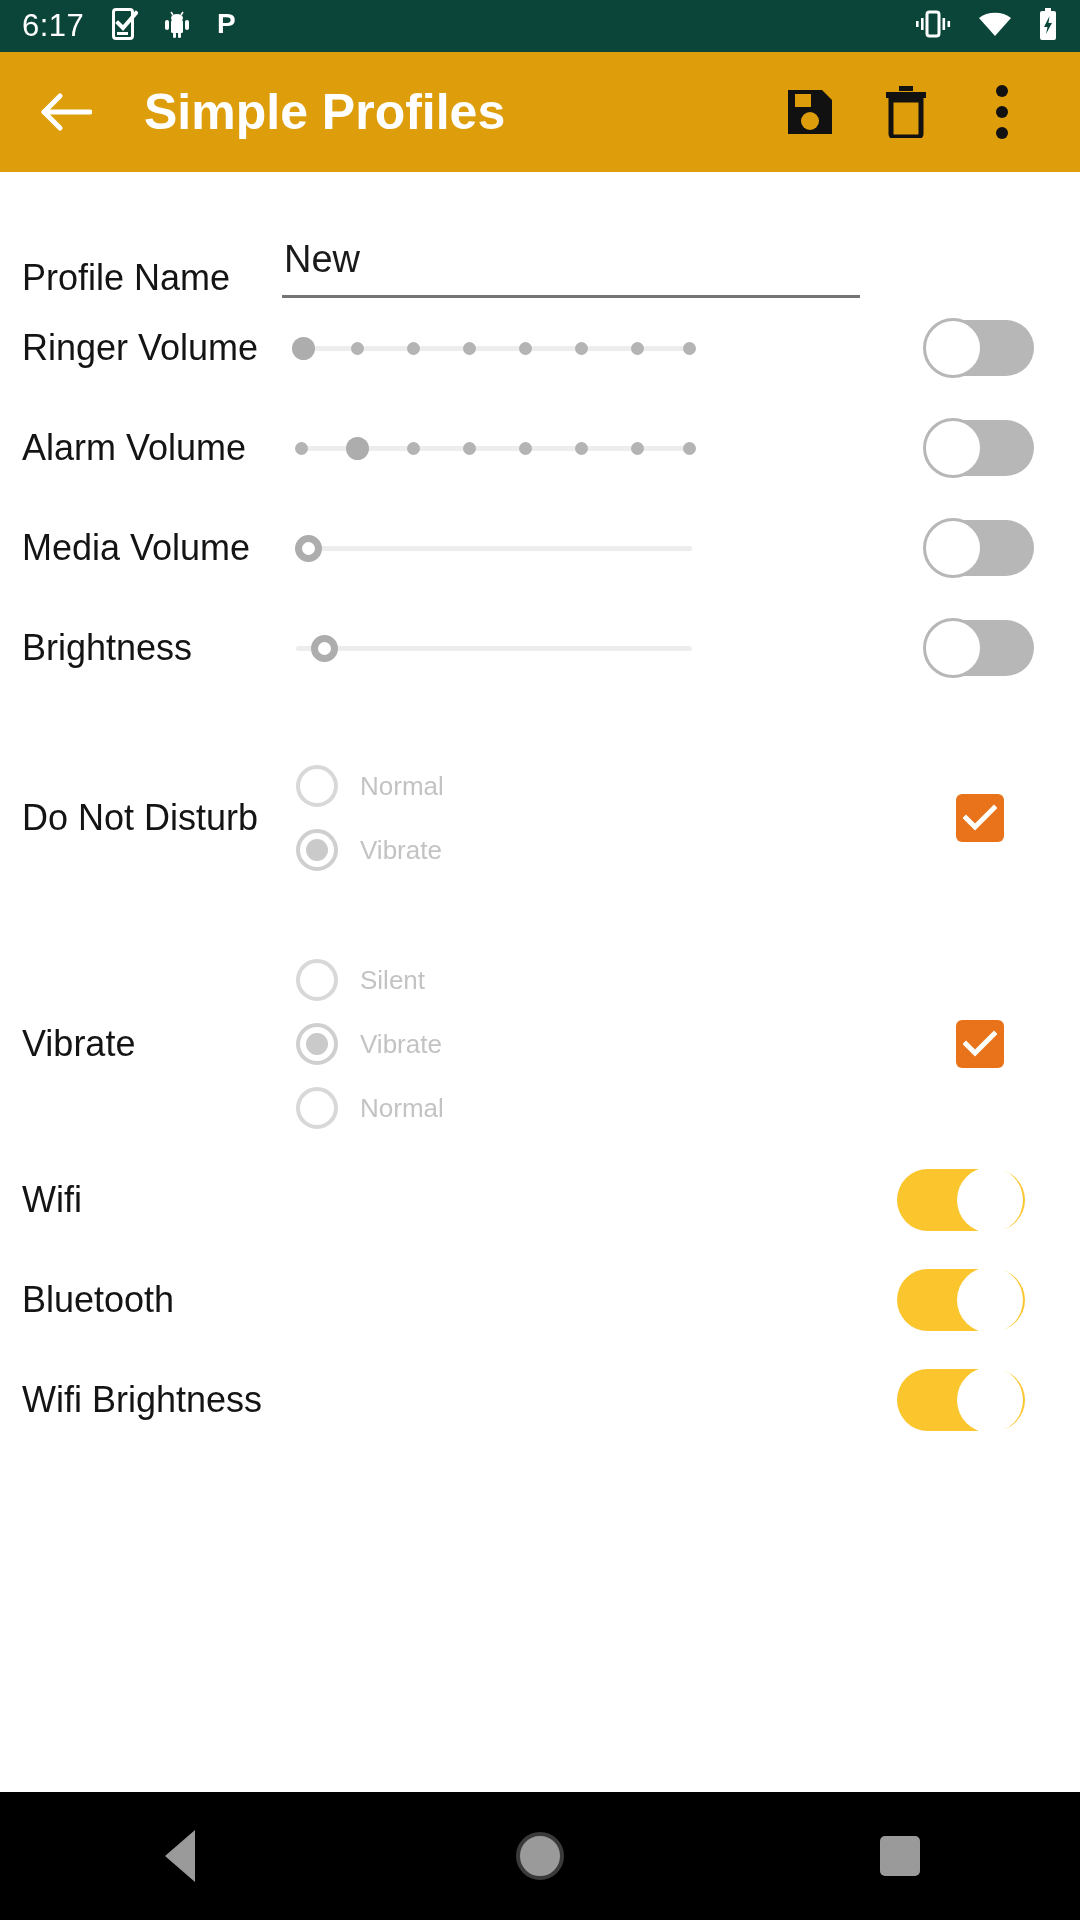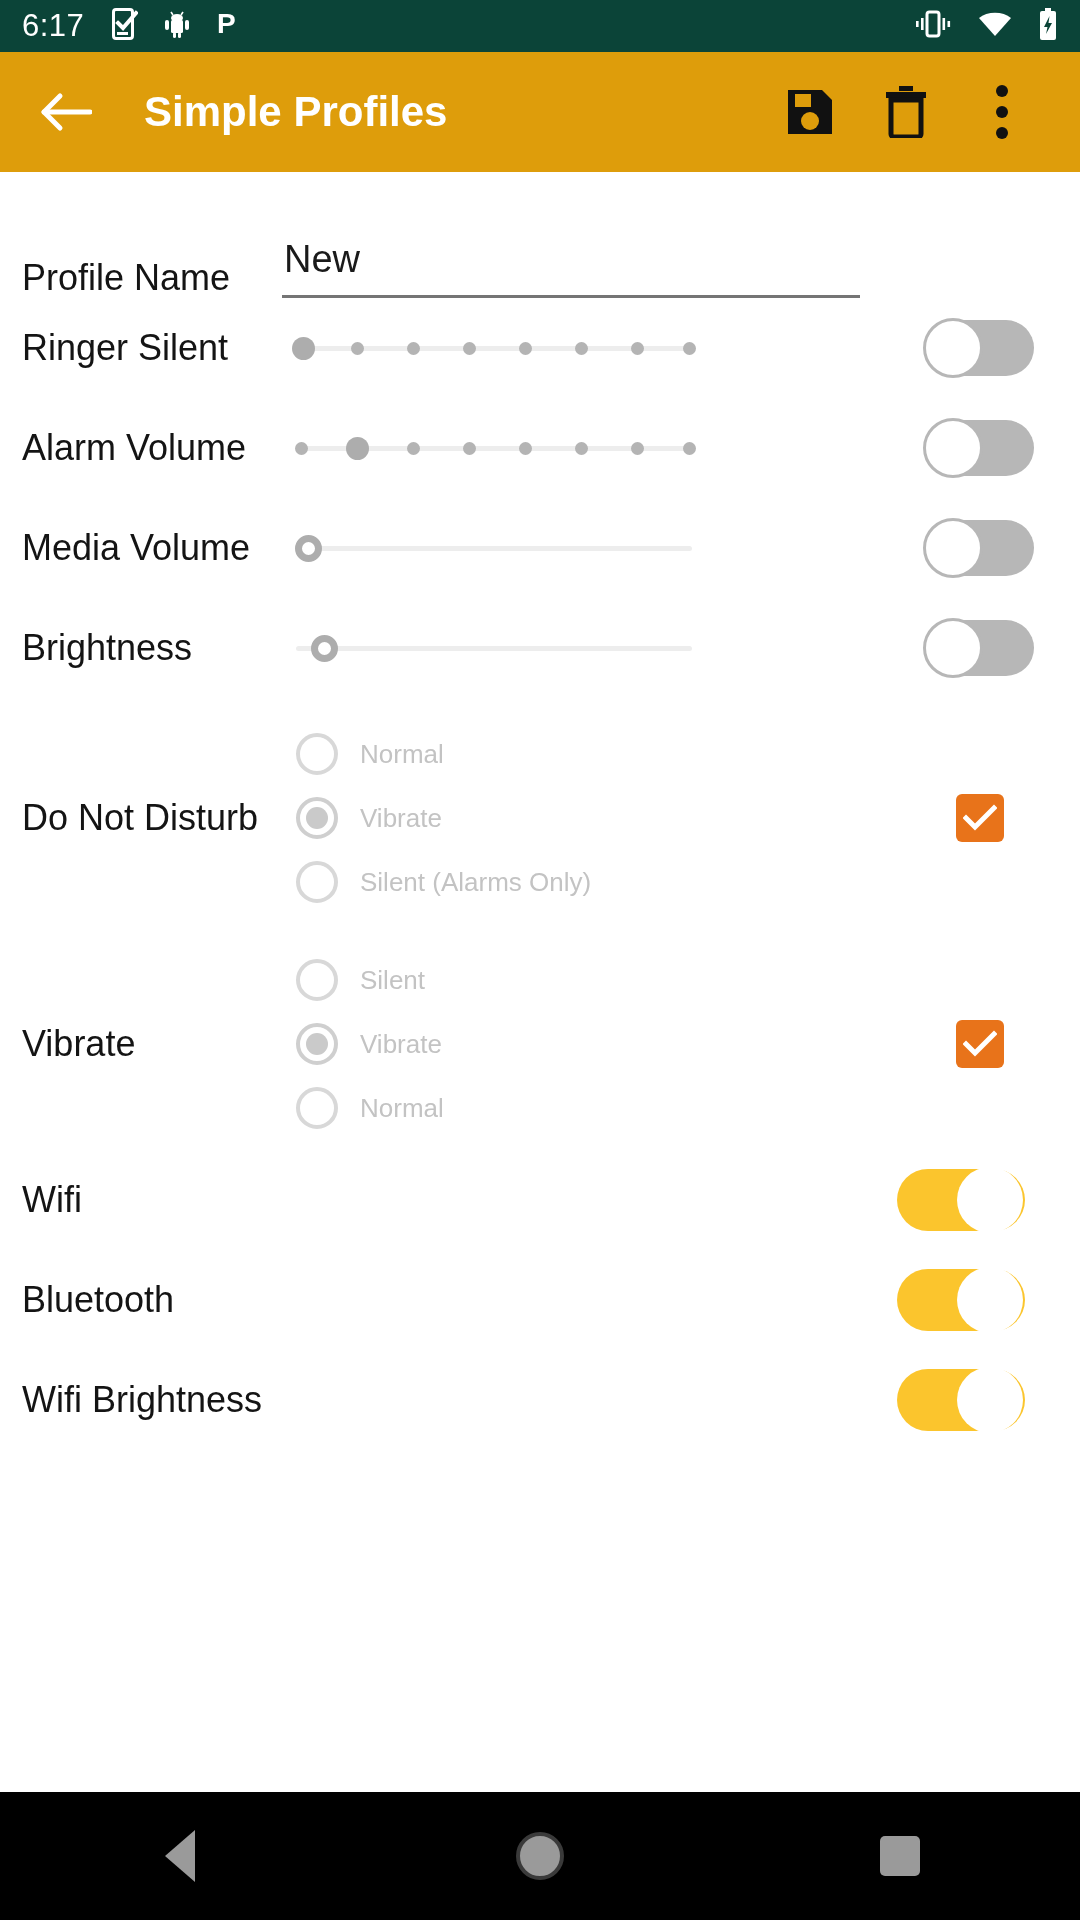--- a/index.html
+++ b/index.html
@@ -20,21 +20,21 @@
   .sb-left-icons { display: flex; align-items: center; gap: 24px; margin-left: 28px; }
   .sb-right-icons { display: flex; align-items: center; gap: 26px; margin-left: auto; }
   .sb-ic { display: block; }
 
   
   .appbar {
     position: absolute; top: 52px; left: 0; width: 1080px; height: 120px;
     background: #DE9D0B; display: flex; align-items: center; padding: 0 30px;
   }
   .appbar-title {
-    color: #ffffff; font-size: 42px; font-weight: bold; margin-left: 42px; white-space: nowrap;
+    color: #ffffff; font-size: 50px; font-weight: bold; margin-left: 42px; white-space: nowrap;
   }
   .appbar-actions { margin-left: auto; display: flex; align-items: center; gap: 0px; }
   .appbar-btn {
     width: 96px; height: 96px; display: flex; align-items: center; justify-content: center;
   }
   .back-btn { width: 72px; height: 72px; display: flex; align-items: center; justify-content: center; }
 
   
   .content {
     position: absolute; top: 172px; left: 0; width: 1080px; height: 1620px;
@@ -216,21 +216,21 @@
 
     <div class="row row-name">
       <div class="row-label">Profile Name</div>
       <div class="row-mid" style="padding-left:0;">
         <input class="name-field" type="text" value="New" style="">
       </div>
       <div class="row-right"></div>
     </div>
 
     <div class="row" style="height:100px;">
-      <div class="row-label">Ringer Silent</div>
+      <div class="row-label">Ringer Volume</div>
       <div class="row-mid">
         <div class="slider-wrap">
           <div class="slider-track"></div>
           <div class="tick" style="left:5px;"></div>
           <div class="tick" style="left:61px;"></div>
           <div class="tick" style="left:117px;"></div>
           <div class="tick" style="left:173px;"></div>
           <div class="tick" style="left:229px;"></div>
           <div class="tick" style="left:285px;"></div>
           <div class="tick" style="left:341px;"></div>
@@ -304,24 +304,20 @@
         <div class="radio-group">
           <div class="radio-item">
             <span class="radio-outer"></span>
             <span class="radio-label">Normal</span>
           </div>
           <div class="radio-item">
             <span class="radio-outer sel">
               <span class="radio-dot"></span>
             </span>
             <span class="radio-label">Vibrate</span>
-          </div>
-          <div class="radio-item">
-            <span class="radio-outer"></span>
-            <span class="radio-label">Silent (Alarms Only)</span>
           </div>
         </div>
       </div>
       <div class="row-right">
         <div class="checkbox">
           <svg width="34" height="28" viewBox="0 0 34 28">
             <path d="M3 14 L12 23 L31 4" fill="none" stroke="#fff" stroke-width="5" stroke-linecap="square"></path>
           </svg>
         </div>
       </div>

